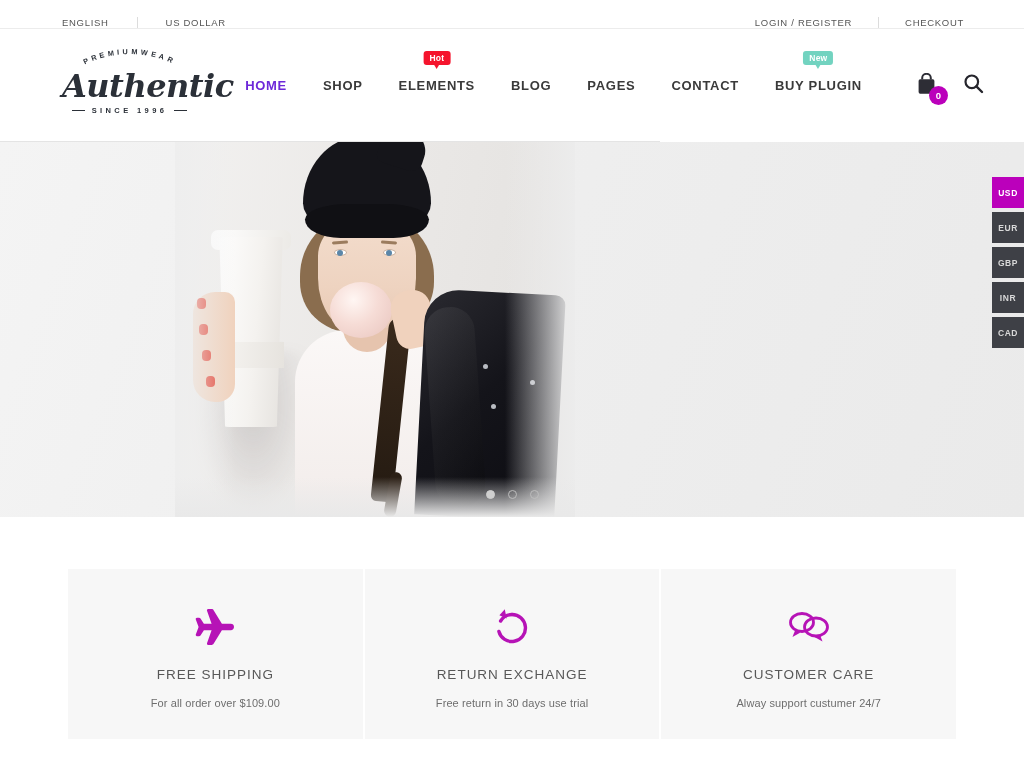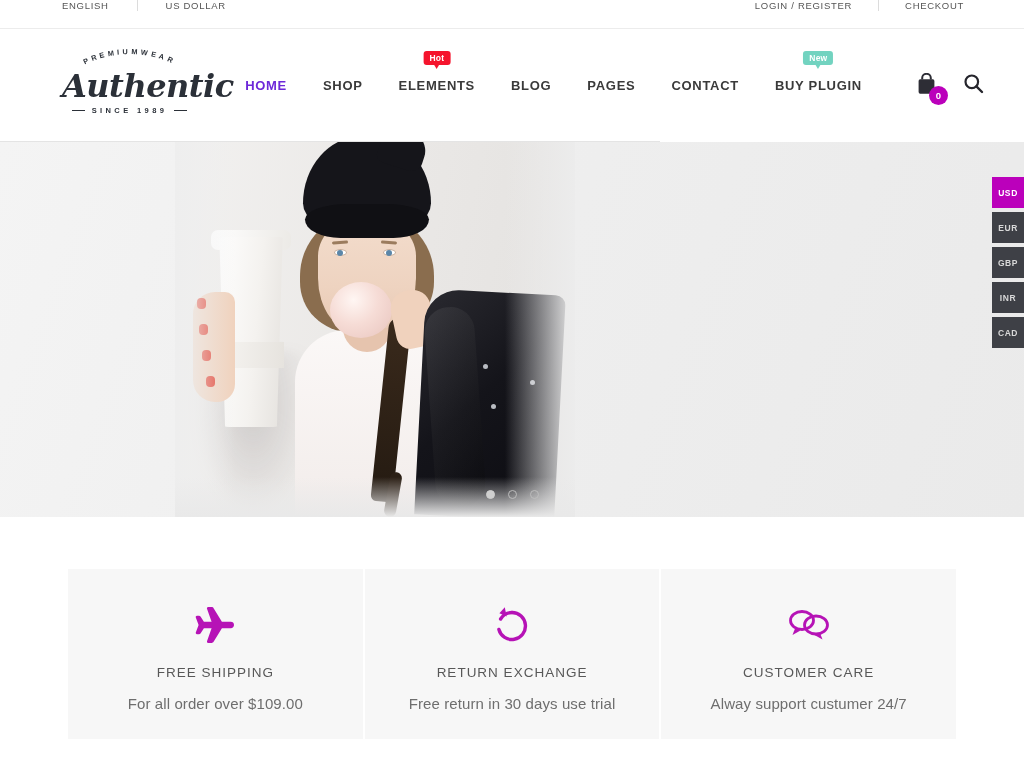--- a/index.html
+++ b/index.html
@@ -7,21 +7,21 @@
     width: 1024px; height: 760px;
     background: #ffffff;
     font-family: "Liberation Sans", sans-serif;
     overflow: hidden;
   }
 
   
   .topbar {
     height: 29px;
     display: flex;
-    align-items: flex-start;
+    align-items: flex-end;
     justify-content: space-between;
     padding: 0 60px 0 62px;
     border-bottom: 1px solid #ececec;
     background: #fff;
   }
   .topbar-group { display: flex; align-items: center; }
   .topbar-link {
     font-size: 9.5px;
     letter-spacing: 0.7px;
     color: #555;
@@ -429,21 +429,21 @@
     padding-top: 6px;
   }
   .feature-icon { height: 44px; display: flex; align-items: center; justify-content: center; }
   .feature-title {
     font-size: 13.5px;
     color: #585858;
     letter-spacing: 1px;
     margin-top: 18px;
   }
   .feature-desc {
-    font-size: 15px;
+    font-size: 11px;
     color: #6e6e6e;
     margin-top: 15px;
     letter-spacing: 0.1px;
   }
 </style>
 </head>
 <body>
 
 <div class="topbar">
   <div class="topbar-group">
@@ -464,21 +464,21 @@
   <a class="logo">
     <div class="logo-arc">
       <svg width="135" height="16" viewBox="0 0 135 16">
         <path id="arcpath" d="M 14,15 A 62,34 0 0 1 121,15" fill="none"></path>
         <text><textPath href="#arcpath" startOffset="50%" text-anchor="middle">PREMIUMWEAR</textPath></text>
       </svg>
     </div>
     <div class="logo-script">Authentic</div>
     <div class="logo-since">
       <span class="rule"></span>
-      <span class="txt">SINCE 1989</span>
+      <span class="txt">SINCE 1996</span>
       <span class="rule"></span>
     </div>
   </a>
 
   <nav class="nav">
     <a class="nav-item active">
       <span>HOME</span>
     </a>
     <a class="nav-item">
       <span>SHOP</span>

